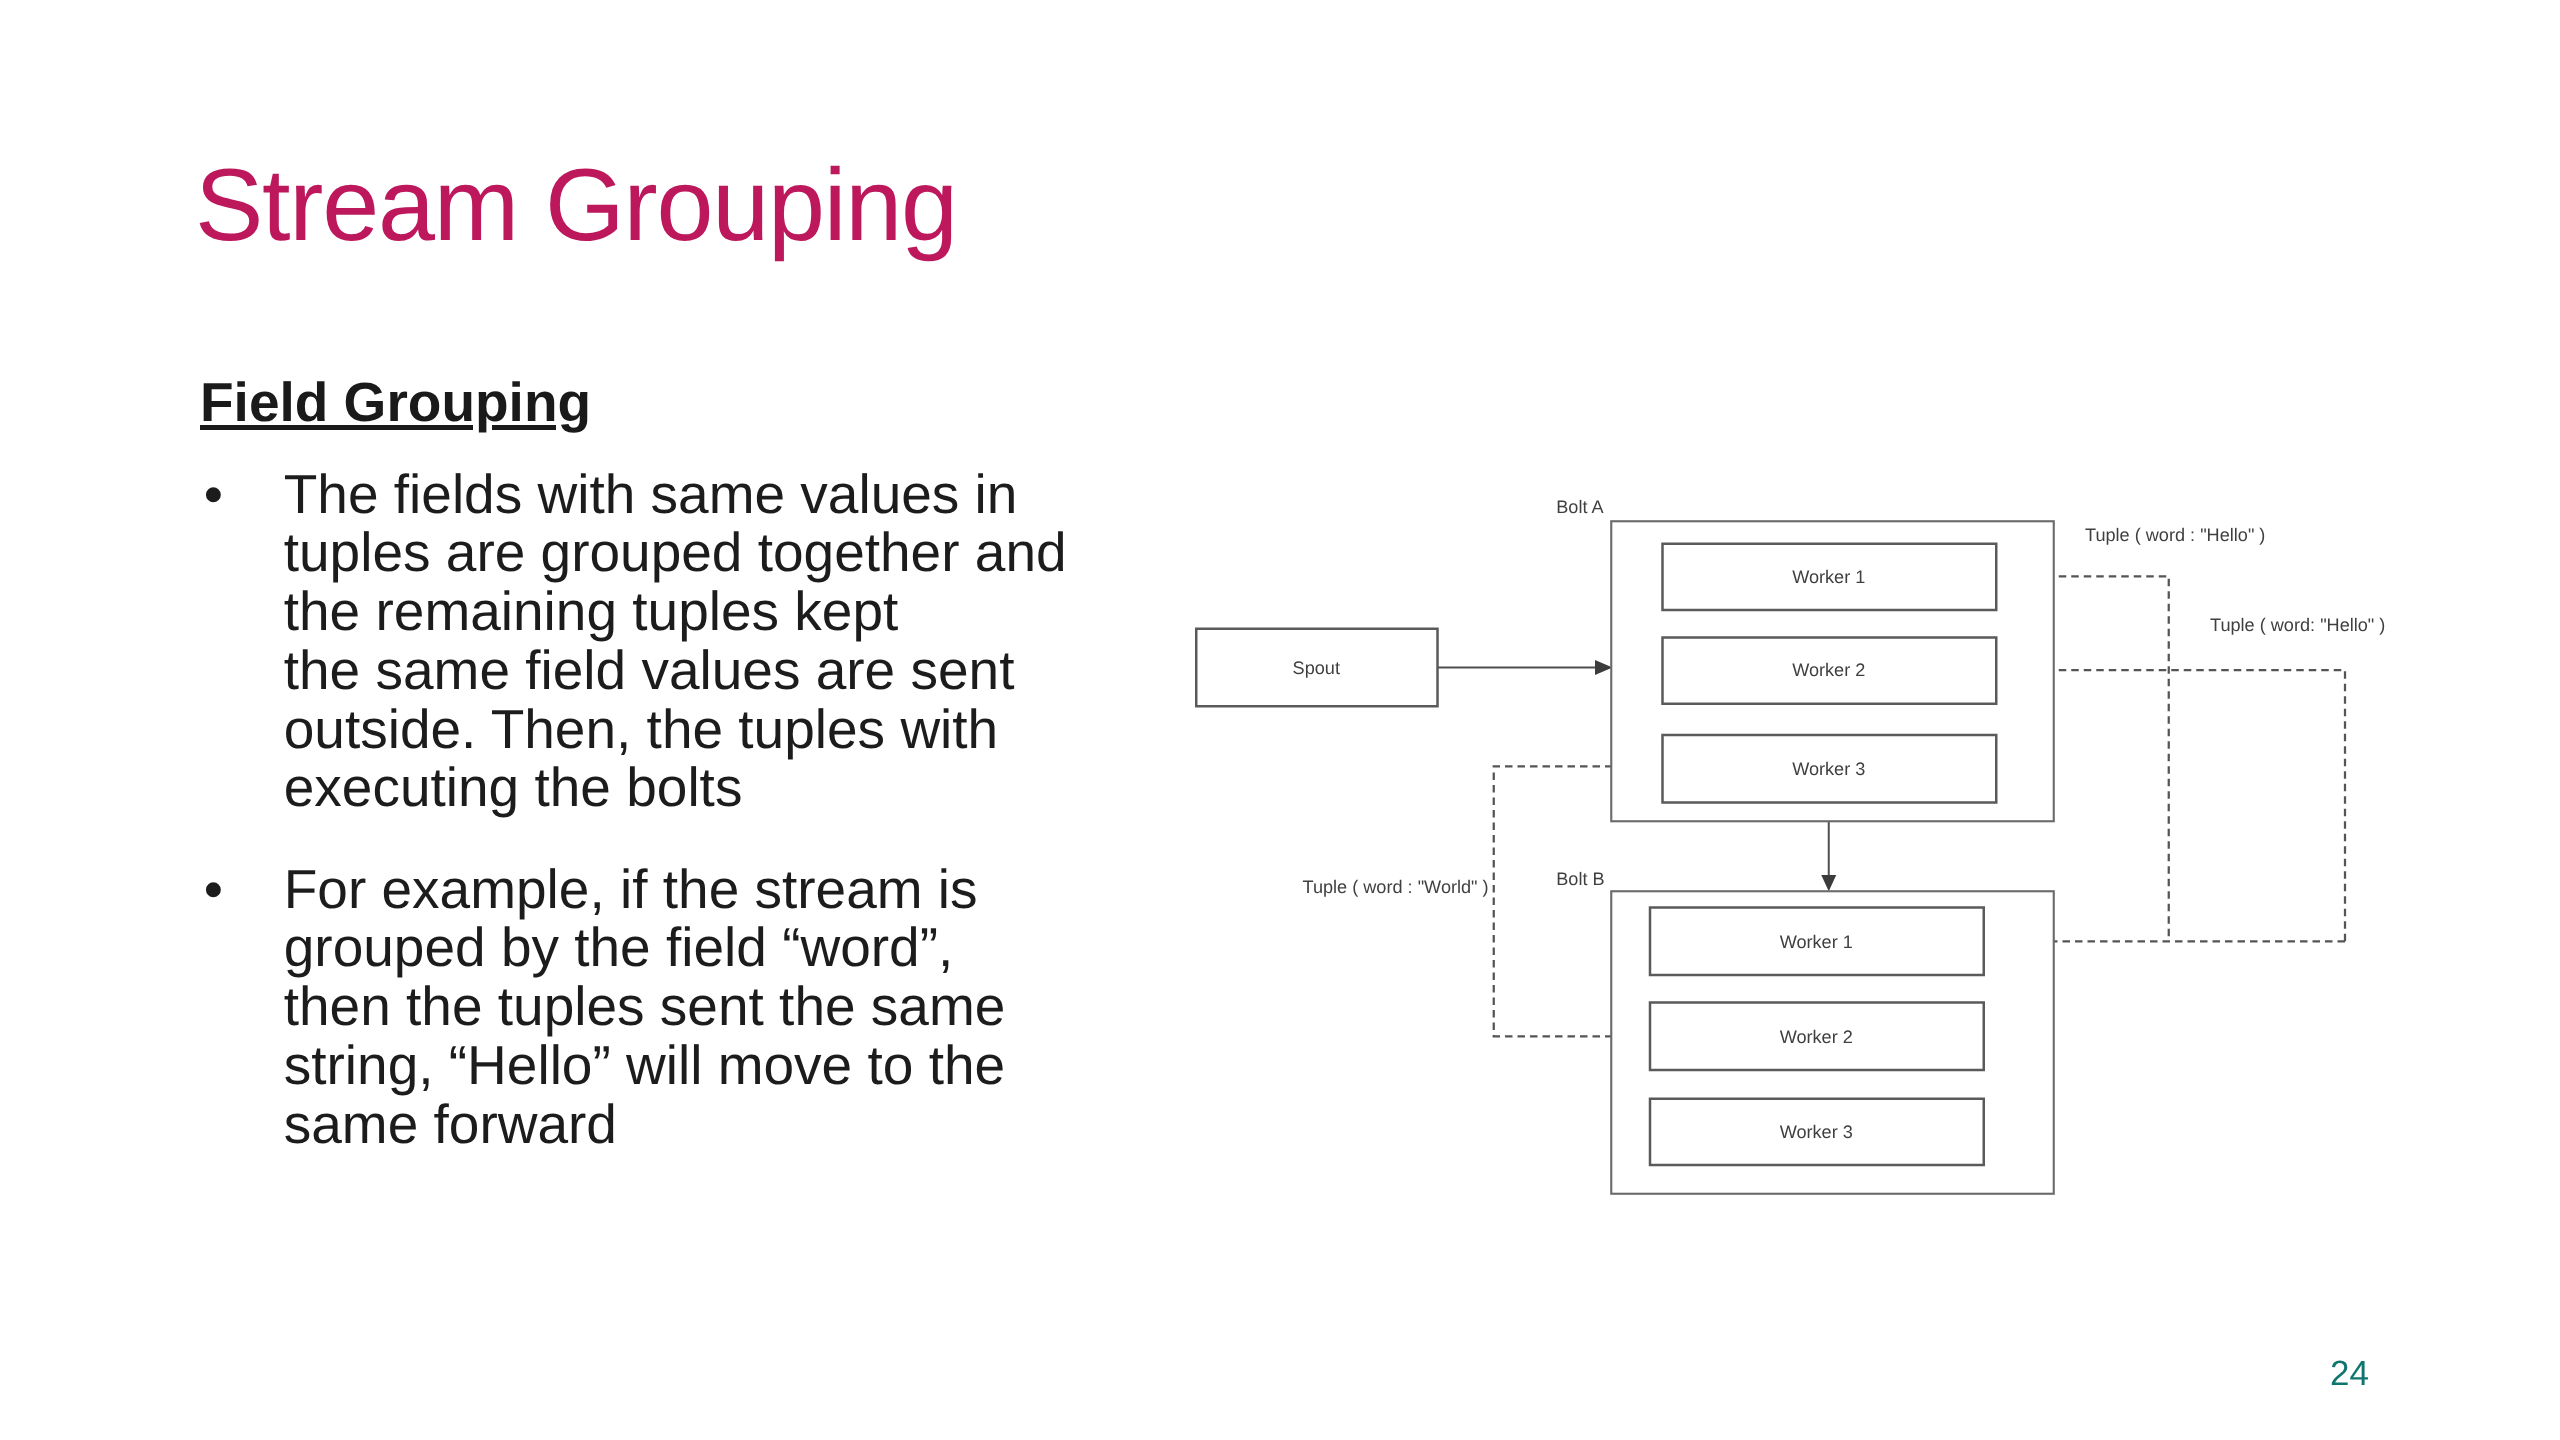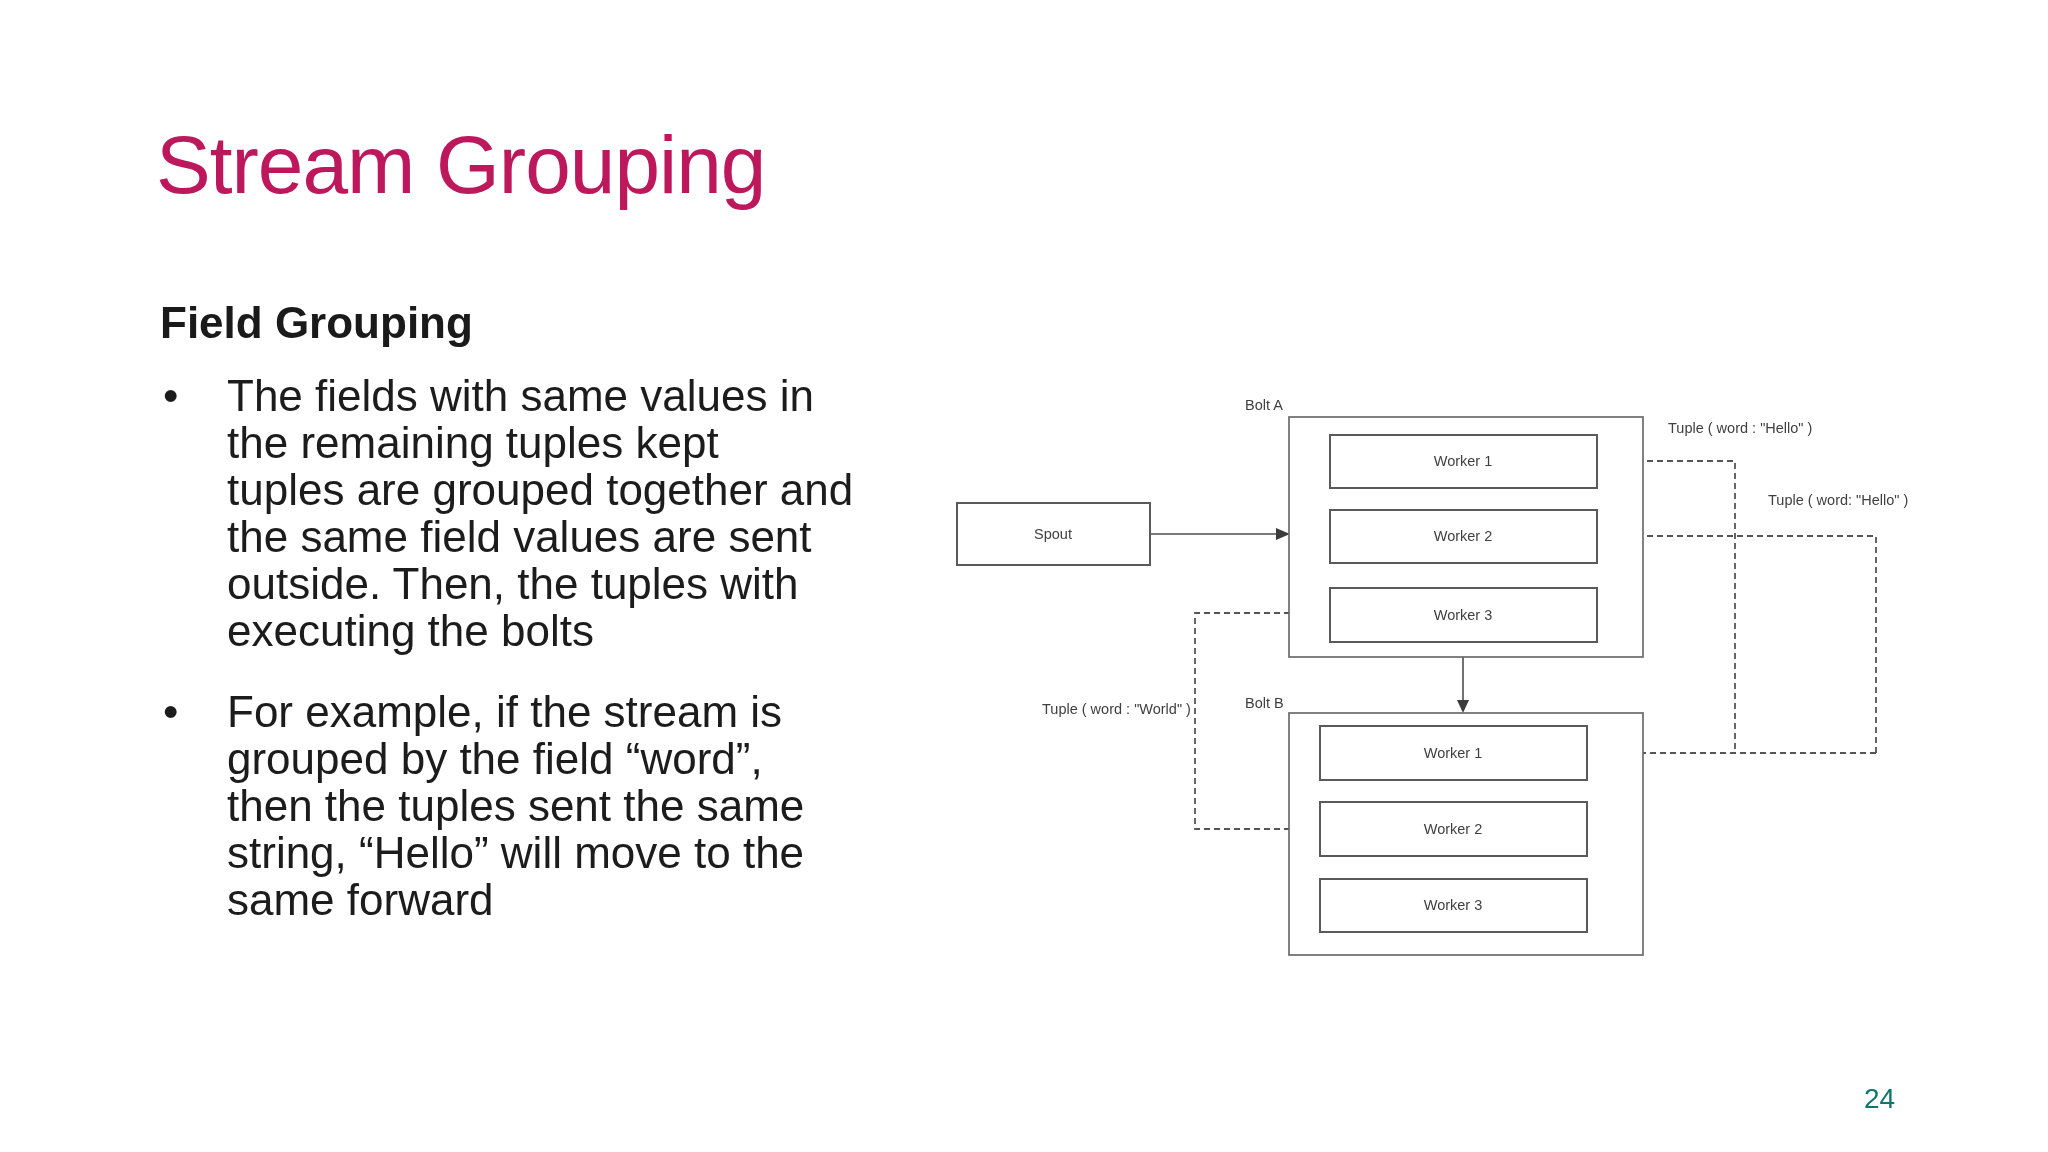--- a/index.html
+++ b/index.html
@@ -10,21 +10,21 @@
     color:#1f1f1f;
   }
   .slide-title{
     position:absolute;left:156px;top:124px;
     font-size:82px;line-height:1;letter-spacing:-1px;
     color:#be185d;white-space:nowrap;
   }
   .section-heading{
     position:absolute;left:160px;top:300px;
     font-size:44px;font-weight:700;line-height:1.05;
-    color:#1a1a1a;white-space:nowrap;
+    color:#1a1a1a;white-space:nowrap;text-decoration:underline;
   }
   .bullets{
     position:absolute;left:163px;top:372px;width:760px;
     font-size:44px;line-height:47px;color:#1c1c1c;
   }
   .bullet{display:flex;}
   .bullet + .bullet{margin-top:34px;}
   .bullet .marker{width:44px;flex:0 0 44px;}
   .bullet .lines div{white-space:nowrap;margin-left:20px;}
   .page-number{
@@ -48,22 +48,22 @@
 
 <div class="slide-title">Stream Grouping</div>
 
 <div class="section-heading">Field Grouping</div>
 
 <div class="bullets">
   <div class="bullet">
     <span class="marker">•</span>
     <div class="lines">
       <div>The fields with same values in</div>
+      <div>tuples are grouped together and</div>
       <div>the remaining tuples kept</div>
-      <div>tuples are grouped together and</div>
       <div>the same field values are sent</div>
       <div>outside. Then, the tuples with</div>
       <div>executing the bolts</div>
     </div>
   </div>
   <div class="bullet">
     <span class="marker">•</span>
     <div class="lines">
       <div>For example, if the stream is</div>
       <div>grouped by the field “word”,</div>

